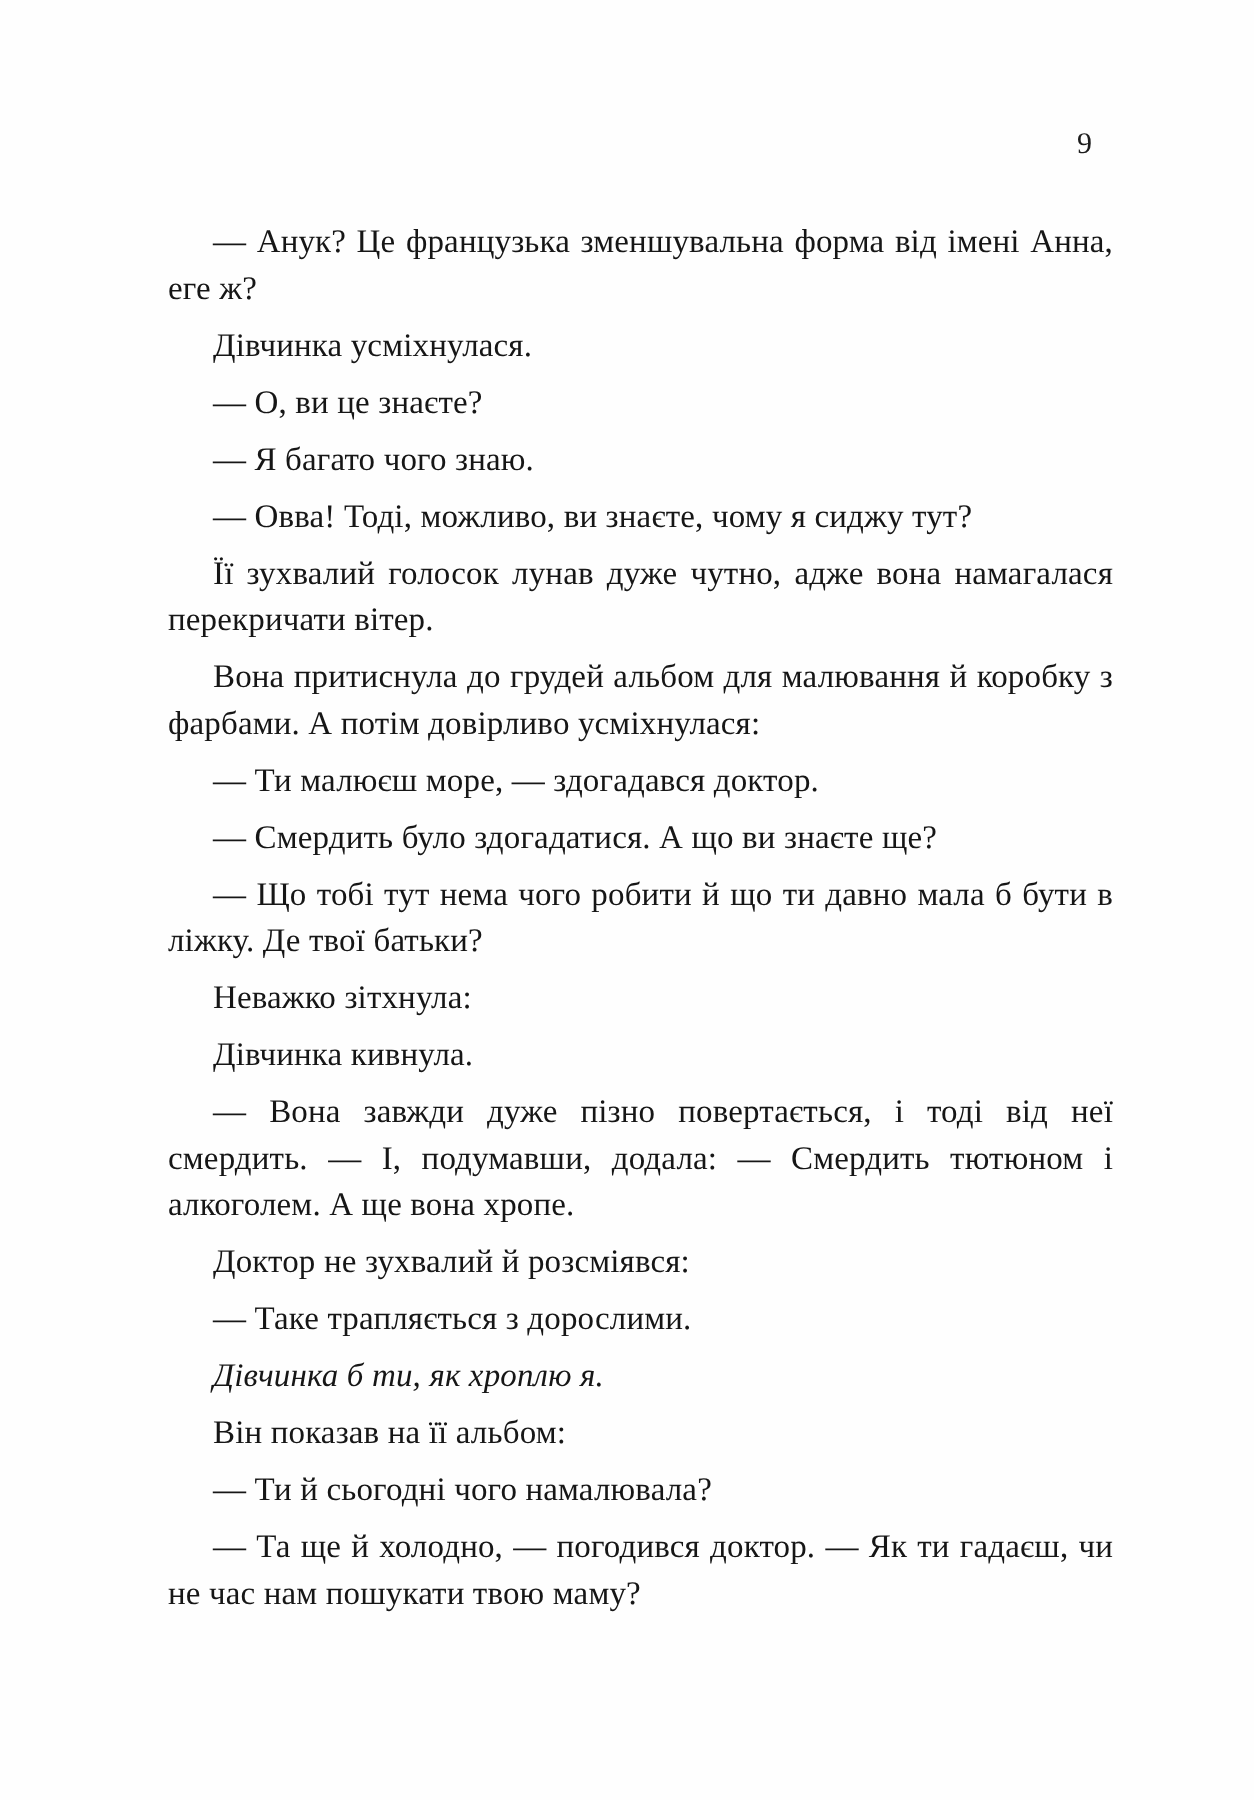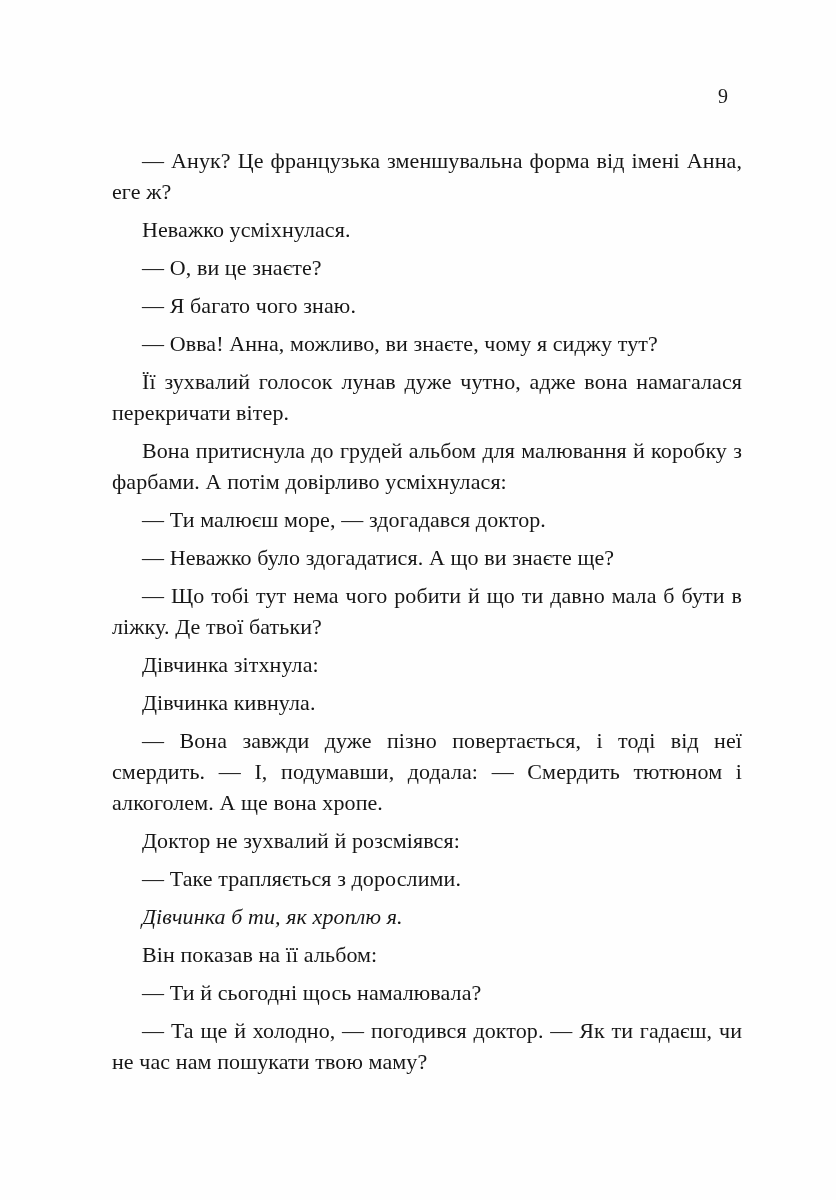--- a/index.html
+++ b/index.html
@@ -44,32 +44,32 @@
   }
 </style>
 </head>
 <body>
 
 <div class="page">
   <div class="page-number">9</div>
 
   <div class="text-block">
     <p>— Анук? Це французька зменшувальна форма від імені Анна, еге ж?</p>
-    <p>Неважко усміхнулася.</p>
+    <p>Дівчинка усміхнулася.</p>
     <p>— О, ви це знаєте?</p>
     <p>— Я багато чого знаю.</p>
-    <p>— Овва! Анна, можливо, ви знаєте, чому я сиджу тут?</p>
+    <p>— Овва! Тоді, можливо, ви знаєте, чому я сиджу тут?</p>
     <p>Її зухвалий голосок лунав дуже чутно, адже вона намагалася перекричати вітер.</p>
     <p>Вона притиснула до грудей альбом для малювання й коробку з фарбами. А потім довірливо усміхнулася:</p>
     <p>— Ти малюєш море, — здогадався доктор.</p>
-    <p>— Неважко було здогадатися. А що ви знаєте ще?</p>
+    <p>— Смердить було здогадатися. А що ви знаєте ще?</p>
     <p>— Що тобі тут нема чого робити й що ти давно мала б бути в ліжку. Де твої батьки?</p>
-    <p>Дівчинка зітхнула:</p>
+    <p>Неважко зітхнула:</p>
     <p>Дівчинка кивнула.</p>
     <p>— Вона завжди дуже пізно повертається, і тоді від неї смердить. — І, подумавши, додала: — Смердить тютюном і алкоголем. А ще вона хропе.</p>
     <p>Доктор не зухвалий й розсміявся:</p>
     <p>— Таке трапляється з дорослими.</p>
     <p class="italic">Дівчинка б ти, як хроплю я.</p>
     <p>Він показав на її альбом:</p>
-    <p>— Ти й сьогодні щось намалювала?</p>
+    <p>— Ти й сьогодні чого намалювала?</p>
     <p>— Та ще й холодно, — погодився доктор. — Як ти гадаєш, чи не час нам пошукати твою маму?</p>
   </div>
 </div>
 
 </body></html>

